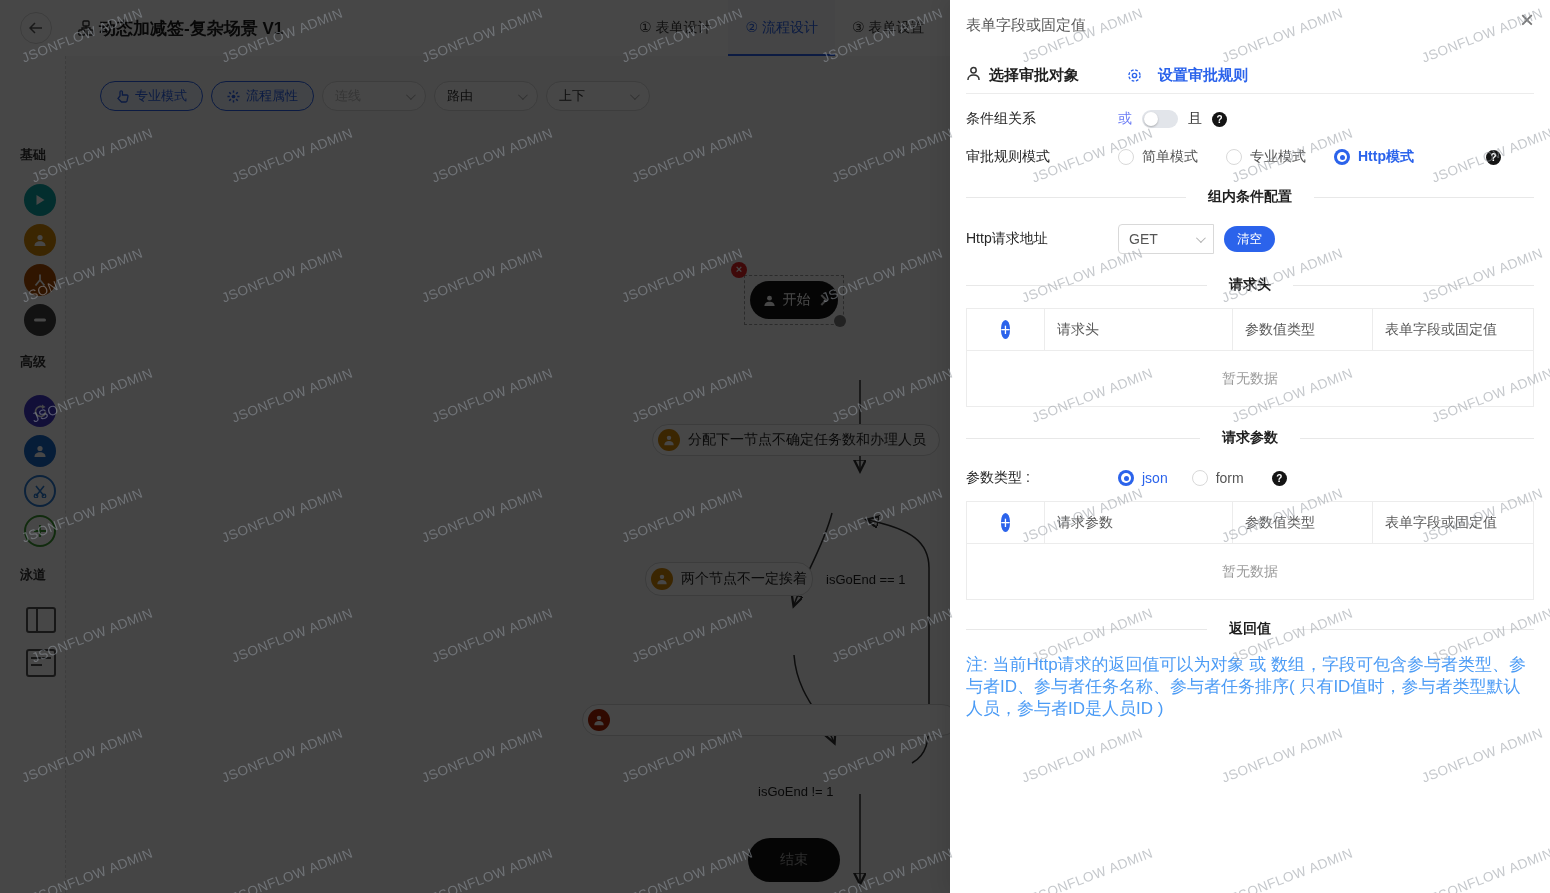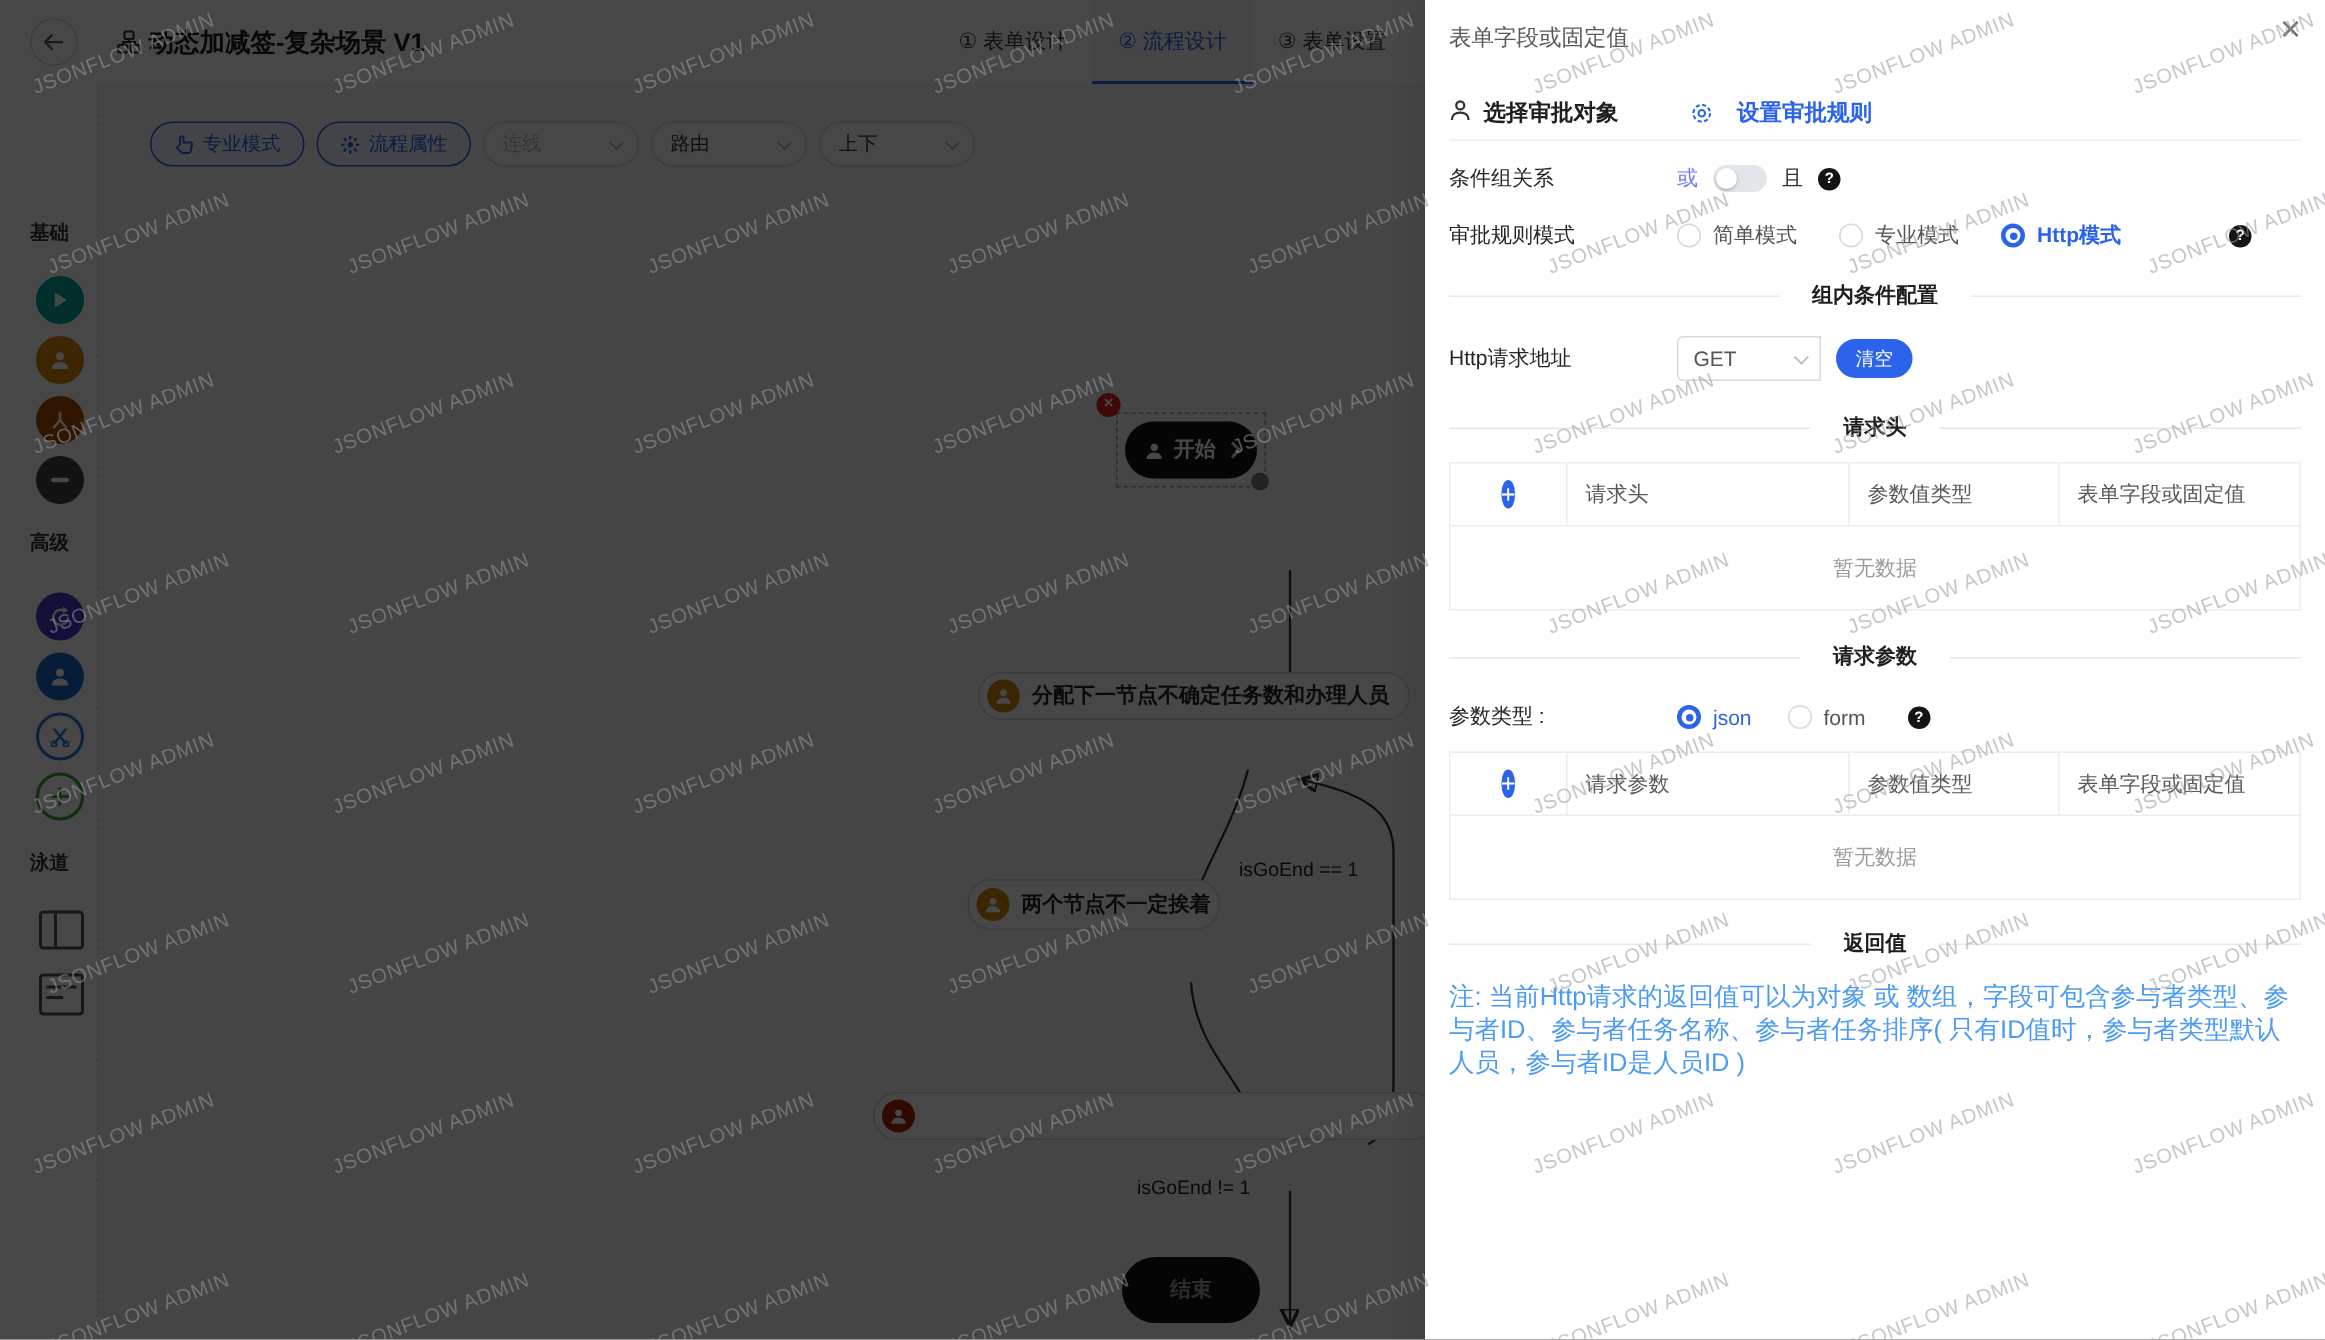--- a/index.html
+++ b/index.html
@@ -38,23 +38,23 @@
   .canvas { position:absolute; left:66px; top:56px; right:0; bottom:0; background:#f6f7f8; z-index:0; }
   .fl-toolbar { position:absolute; left:100px; top:81px; display:flex; gap:8px; z-index:2; }
   .tb-btn { height:30px; padding:0 15px; border:1px solid #2b63eb; color:#2b63eb; background:#eef3ff; border-radius:15px; display:flex; align-items:center; gap:6px; font-size:13px; white-space:nowrap; }
   .tb-sel { width:104px; height:30px; padding:0 12px; border:1px solid #d9d9d9; background:#fff; border-radius:15px; display:flex; align-items:center; justify-content:space-between; font-size:13px; color:#333; }
   .tb-sel.ph { color:#bfbfbf; }
   .chev { width:7px; height:7px; border-right:1.5px solid #b3b3b3; border-bottom:1.5px solid #b3b3b3; transform:rotate(45deg) translateY(-2px); }
 
   .edges { position:absolute; left:0; top:0; z-index:1; }
   .edges path { stroke:#2f2f2f; stroke-width:1.5; fill:none; }
 
-  .node { position:absolute; display:flex; align-items:center; z-index:3; white-space:nowrap;font-weight:bold; }
+  .node { position:absolute; display:flex; align-items:center; z-index:3; white-space:nowrap; }
   .node-dark { background:#141414; color:#fff; justify-content:center; gap:7px; }
-  .node-task { background:#fff; border:1px solid #d6d6d6; border-radius:16px; gap:8px; padding-left:5px; color:#262626; font-size:14px;margin-top:24px; }
+  .node-task { background:#fff; border:1px solid #d6d6d6; border-radius:16px; gap:8px; padding-left:5px; color:#262626; font-size:14px; }
   .n-icon { width:22px; height:22px; border-radius:50%; flex:0 0 22px; display:flex; align-items:center; justify-content:center; }
   .sel-box { position:absolute; left:744px; top:275px; width:100px; height:50px; border:1px dashed #999; z-index:2; }
   .del-badge { position:absolute; left:731px; top:262px; width:16px; height:16px; border-radius:50%; background:#e02020; color:#fff; font-size:11px; font-weight:700; text-align:center; line-height:15px; z-index:4; }
   .node-handle { position:absolute; left:834px; top:315px; width:12px; height:12px; border-radius:50%; background:#7a7a7a; z-index:4; }
   .start-chev { width:8px; height:8px; border-right:2px solid #d9d9d9; border-bottom:2px solid #d9d9d9; transform:rotate(-45deg); }
   .edge-label { position:absolute; background:#f6f7f8; padding:1px 6px; font-size:13px; color:#1f1f1f; z-index:3; }
 
   
   .mask { position:absolute; inset:0; background:rgba(0,0,0,0.72); z-index:50; }
   .drawer { position:absolute; right:0; top:0; width:600px; height:893px; background:#fff; z-index:60; box-shadow:-6px 0 16px rgba(0,0,0,0.08); padding:14px 16px; }

